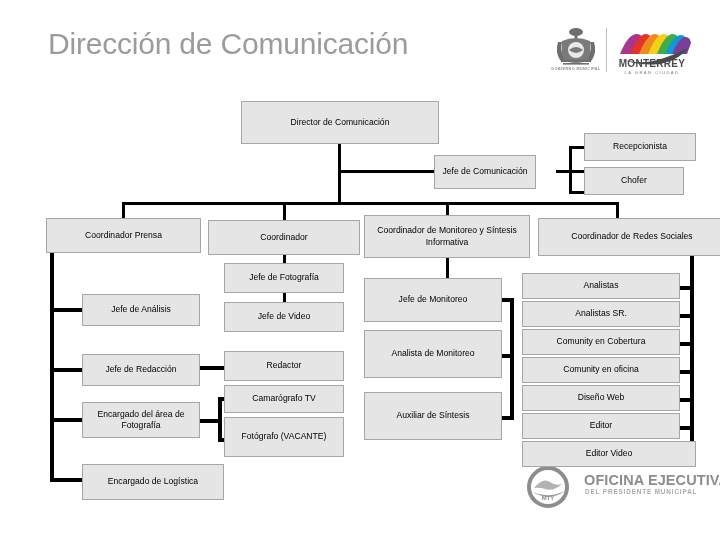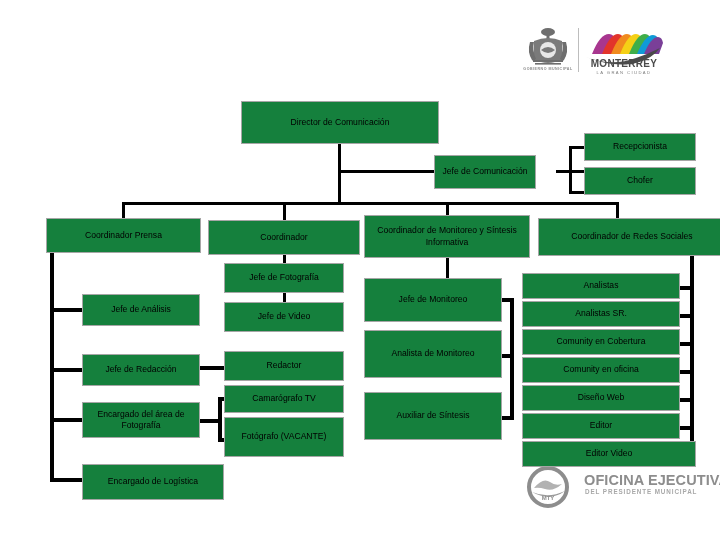--- a/index.html
+++ b/index.html
@@ -26,21 +26,21 @@
     font-size: 30px;
     line-height: 36px;
     font-weight: 400;
     color: #9b9b9b;
     letter-spacing: -0.2px;
     white-space: nowrap;
   }
   
   #mty-logo {
     position: absolute;
-    left: 520px;
+    left: 548px;
     top: 24px;
     width: 148px;
     height: 52px;
     text-decoration: underline;
   }
   
   #oficina-logo {
     position: absolute;
     left: 522px;
     top: 466px;
@@ -65,21 +65,21 @@
     font-weight: bold;
     color: #a8a8a8;
     letter-spacing: 0.9px;
     white-space: nowrap;
   }
   
   .node {
     position: absolute;
     box-sizing: border-box;
     border: 1px solid #a6a6a6;
-    background: #15803d;
+    background: #e5e5e5;
     display: flex;
     align-items: center;
     justify-content: center;
     text-align: center;
     color: #000000;
     font-size: 8.6px;
     line-height: 11.5px;
     padding: 1px 3px;
     z-index: 3;
   }
@@ -89,20 +89,21 @@
     position: absolute;
     background: #000000;
     z-index: 2;
   }
 </style>
 </head>
 <body>
 
 <div id="slide">
 
+  <div id="page-title">Dirección de Comunicación</div>
 
   <div id="mty-logo">
     <svg width="148" height="52" viewBox="0 0 148 52">
 
       <g fill="#6e6e6e">
         <ellipse cx="28" cy="8" rx="7" ry="4"></ellipse>
         <rect x="26.5" y="11" width="3" height="4"></rect>
         <path d="M14 17 q14 -6 28 0 l0 18 q-14 8 -28 0 z" fill="#7a7a7a"></path>
         <ellipse cx="28" cy="26" rx="8" ry="8" fill="#e8e8e8"></ellipse>
         <path d="M21 26 q7 -6 14 0 q-7 6 -14 0 z" fill="#7a7a7a"></path>
@@ -183,21 +184,21 @@
       <div class="conn" style="left: 678px; top: 450px; width: 16px; height: 4px;"></div>
       <div class="node" style="left: 241px; top: 101px; width: 198px; height: 43px;">
         <span>Director de Comunicación</span>
       </div>
       <div class="node" style="left: 434px; top: 155px; width: 102px; height: 34px;">
         <span>Jefe de Comunicación</span>
       </div>
       <div class="node" style="left: 584px; top: 133px; width: 112px; height: 28px;">
         <span>Recepcionista</span>
       </div>
-      <div class="node" style="left: 584px; top: 167px; width: 112px; height: 28px;">
+      <div class="node" style="left: 584px; top: 167px; width: 100px; height: 28px;">
         <span>Chofer</span>
       </div>
       <div class="node" style="left: 46px; top: 218px; width: 155px; height: 35px;">
         <span>Coordinador Prensa</span>
       </div>
       <div class="node" style="left: 208px; top: 220px; width: 152px; height: 35px;">
         <span>Coordinador</span>
       </div>
       <div class="node" style="left: 364px; top: 215px; width: 166px; height: 43px;">
         <span>Coordinador de Monitoreo y Síntesis Informativa</span>

